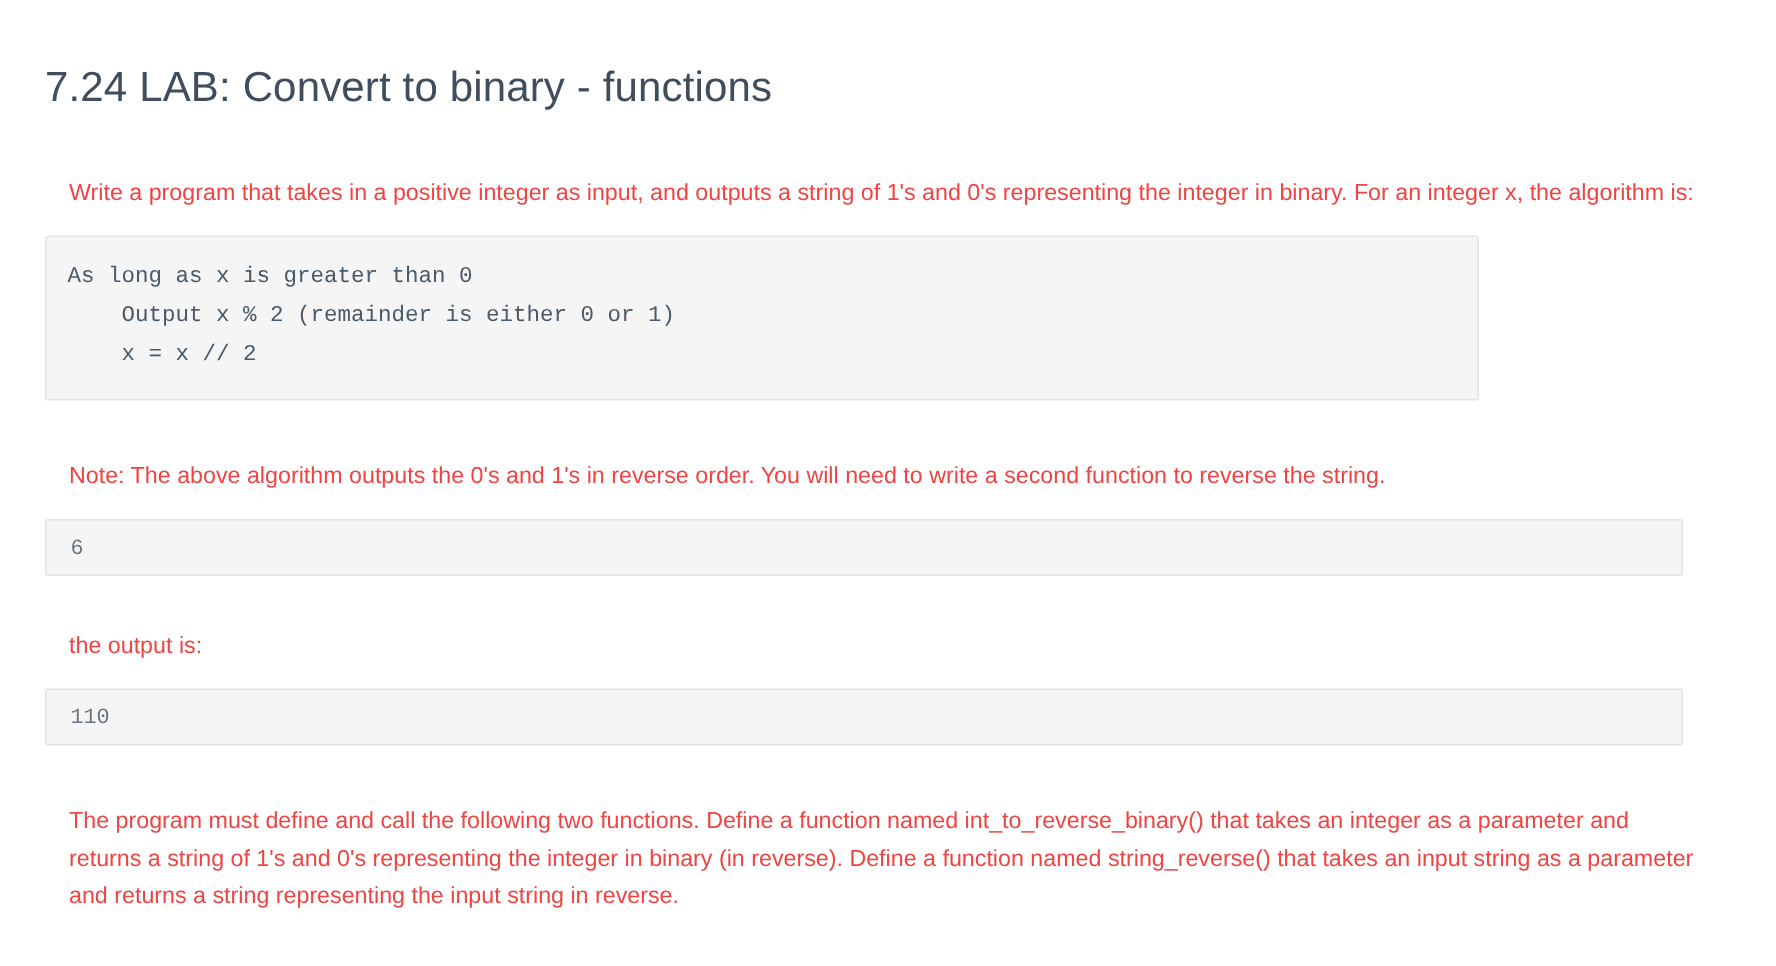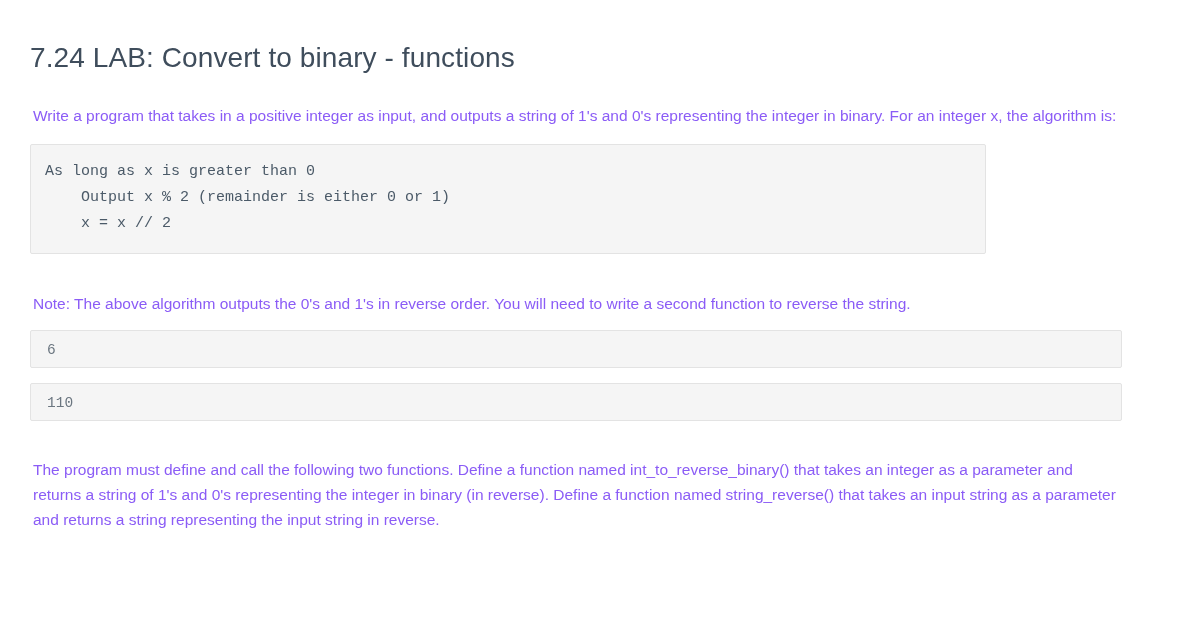--- a/index.html
+++ b/index.html
@@ -24,22 +24,22 @@
     font-weight: 400;
     color: #3f4d5c;
     margin: 0;
     padding-top: 38px;
     letter-spacing: 0.1px;
     line-height: 40px;
   }
   .para {
     font-size: 15.5px;
     line-height: 25px;
-    color: #8b5cf6;
-    margin: 3px;
+    color: #ef4444;
+    margin: 16px;
     padding-top: 22px;
     max-width: 1092px;
   }
   .para.tight {
     padding-top: 18px;
   }
   .codebox {
     background: #f5f5f5;
     border: 1px solid #e3e3e3;
     border-radius: 2px;
@@ -90,20 +90,21 @@
 
   <pre class="codebox">As long as x is greater than 0
     Output x % 2 (remainder is either 0 or 1)
     x = x // 2</pre>
 
   <p class="para">Note: The above algorithm outputs the 0's and 1's in reverse order. You will need to write a second function to reverse the string.</p>
 
 
   <pre class="iobox">6</pre>
 
+  <p class="para tight">the output is:</p>
 
   <pre class="iobox">110</pre>
 
   <p class="para">The program must define and call the following two functions. Define a function named int_to_reverse_binary() that takes an integer as a parameter and returns a string of 1's and 0's representing the integer in binary (in reverse). Define a function named string_reverse() that takes an input string as a parameter and returns a string representing the input string in reverse.</p>
 
   <div class="sig-block">
     
     
   </div>
 

